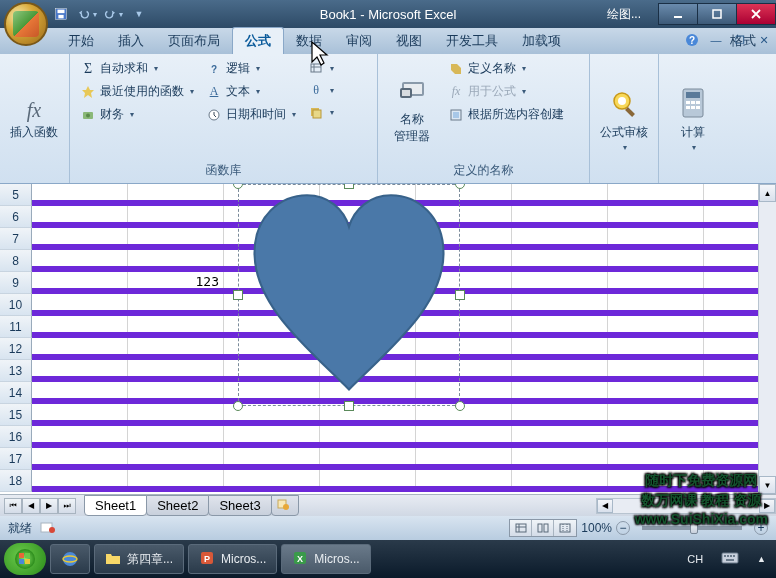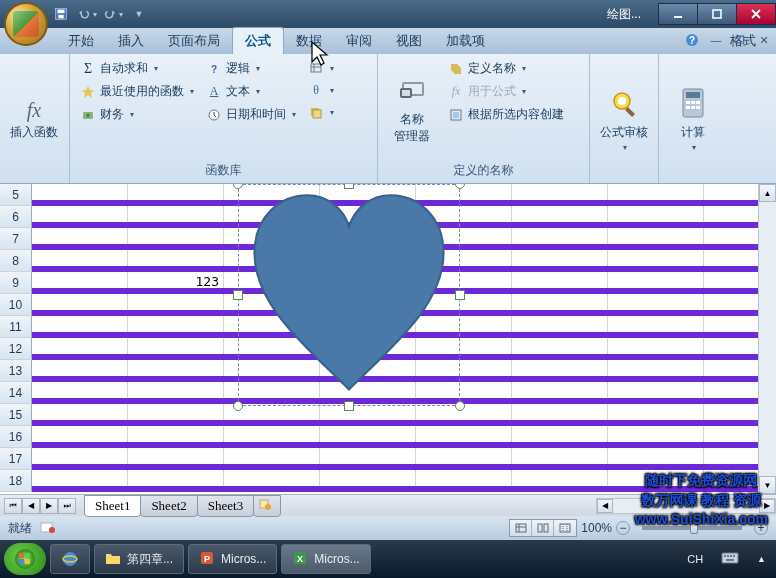--- a/index.html
+++ b/index.html
@@ -63,36 +63,36 @@
 .h-tm { left: 50%; top: -5px; margin-left: -5px; border-radius: 0; width: 10px; height: 10px; }
 .h-bm { left: 50%; bottom: -5px; margin-left: -5px; border-radius: 0; }
 .h-ml { left: -5px; top: 50%; margin-top: -5px; border-radius: 0; }
 .h-mr { right: -5px; top: 50%; margin-top: -5px; border-radius: 0; }
 .heart-svg { position: absolute; left: 6px; top: 6px; width: 210px; height: 210px; }
 
 
 .sheet-tabs { height: 22px; background: linear-gradient(to bottom, #e8ecf3, #d0d8e4); display: flex; align-items: center; border-top: 1px solid #a8b4c0; font-size: 12px; position: relative; }
 .nav-btns { display: flex; margin-left: 4px; margin-right: 8px; }
 .nav-btn { width: 18px; height: 16px; background: linear-gradient(to bottom, #f0f4f8, #d4dce8); border: 1px solid #a8b4c0; display: flex; align-items: center; justify-content: center; font-size: 8px; cursor: pointer; }
-.sheet-tab { padding: 2px 10px; background: #fff; border: 1px solid #8a98a8; border-radius: 0 0 4px 4px; margin-right: -1px; cursor: pointer; font-family: Liberation Serif, serif; font-size: 13px; }
+.sheet-tab { padding: 2px 10px; background: #fff; border: 1px solid #8a98a8; border-radius: 0 0 4px 4px; margin-right: -1px; cursor: pointer; font-family: Liberation Sans, sans-serif; font-size: 13px; }
 .sheet-tab.inactive { background: linear-gradient(to bottom, #e0e4ec, #c8d0dc); }
 .sheet-tab.new { width: 28px; padding: 2px 4px; }
 .hscroll { margin-left: auto; width: 180px; height: 16px; background: #e8ecf3; border: 1px solid #b8c4d0; display: flex; }
 
 
 .statusbar { height: 24px; background: linear-gradient(to bottom, #d8e4f0, #b8cce0); display: flex; align-items: center; font-size: 12px; color: #1a3a5a; padding: 0 8px; }
 .status-left { display: flex; align-items: center; gap: 8px; }
 .status-right { margin-left: auto; display: flex; align-items: center; gap: 4px; }
 .view-btns { display: flex; border: 1px solid #8a98a8; }
 .view-btn { width: 22px; height: 16px; background: linear-gradient(to bottom, #f0f4f8, #d4dce8); border-right: 1px solid #a8b4c0; cursor: pointer; display: flex; align-items: center; justify-content: center; }
 .zoom-slider { width: 100px; height: 4px; background: #8a98a8; position: relative; margin: 0 8px; }
 .zoom-thumb { position: absolute; left: 48px; top: -4px; width: 8px; height: 12px; background: linear-gradient(to bottom, #f0f4f8, #c8d0dc); border: 1px solid #7a8898; border-radius: 2px; }
 
 
-.watermark { position: absolute; right: 8px; bottom: 48px; text-align: center; font-size: 14px; color: #1d4ed8; font-weight: bold; text-shadow: 1px 1px 2px #000, -1px -1px 2px #000, 1px -1px 2px #000, -1px 1px 2px #000; line-height: 1.4; }
+.watermark { position: absolute; right: 8px; bottom: 48px; text-align: center; font-size: 14px; color: #14532d; font-weight: bold; text-shadow: 1px 1px 2px #000, -1px -1px 2px #000, 1px -1px 2px #000, -1px 1px 2px #000; line-height: 1.4; }
 
 
 .taskbar { height: 38px; background: linear-gradient(to bottom, #2a3a4a, #0a1a2a); display: flex; align-items: center; padding: 0 4px; gap: 4px; }
 .start-btn { width: 42px; height: 32px; border-radius: 16px; background: radial-gradient(circle at 40% 40%, #6aca4a, #2a8a1a); display: flex; align-items: center; justify-content: center; cursor: pointer; }
 .task-item { height: 30px; padding: 0 10px; background: linear-gradient(to bottom, #4a5a6a, #2a3a4a); border: 1px solid #5a6a7a; border-radius: 3px; display: flex; align-items: center; gap: 6px; font-size: 12px; color: #e8ecf0; cursor: pointer; max-width: 140px; overflow: hidden; white-space: nowrap; }
 .task-item.active { background: linear-gradient(to bottom, #6a7a8a, #4a5a6a); }
 .tray { margin-left: auto; display: flex; align-items: center; gap: 18px; color: #e8ecf0; font-size: 11px; padding-right: 6px; }
 </style>
 </head>
 <body>
@@ -117,20 +117,21 @@
         <svg viewBox="0 0 16 16">
           <path d="M5 5 A4 4 0 1 0 11 8 L13 6" fill="none" stroke="#a8c8e8" stroke-width="1.5"></path>
           <path d="M13 6 L10 4 L11 8 Z" fill="#a8c8e8"></path>
         </svg>
         <span class="dd-arrow" style="color:#a8c8e8">▾</span>
       </div>
     <div class="qa-btn">
         <span style="color:#a8c8e8;font-size:9px">▼</span>
       </div>
   </div>
+  <div class="title-text">Book1 - Microsoft Excel</div>
   <div class="title-right">
     <div class="title-ctx">绘图...</div>
     <div class="win-controls">
       <div class="win-btn">
           <svg viewBox="0 0 12 10">
             <rect x="2" y="7" width="8" height="2" fill="#fff"></rect>
           </svg>
         </div>
       <div class="win-btn">
           <svg viewBox="0 0 12 10">
@@ -149,20 +150,21 @@
 <div class="office-btn"></div>
 
 <div class="tabs">
   <div class="tab">开始</div>
   <div class="tab">插入</div>
   <div class="tab">页面布局</div>
   <div class="tab active">公式</div>
   <div class="tab">数据</div>
   <div class="tab">审阅</div>
   <div class="tab">视图</div>
+  <div class="tab">开发工具</div>
   <div class="tab">加载项</div>
   <div class="tab ctx">格式</div>
   <div class="tabs-right">
     <span>
         <svg width="14" height="14" viewBox="0 0 14 14">
           <circle cx="7" cy="7" r="6" fill="#4a88d8"></circle>
           <text x="7" y="11" text-anchor="middle" fill="#fff" font-size="10" font-weight="bold">?</text>
         </svg>
       </span>
     <span>—</span>

